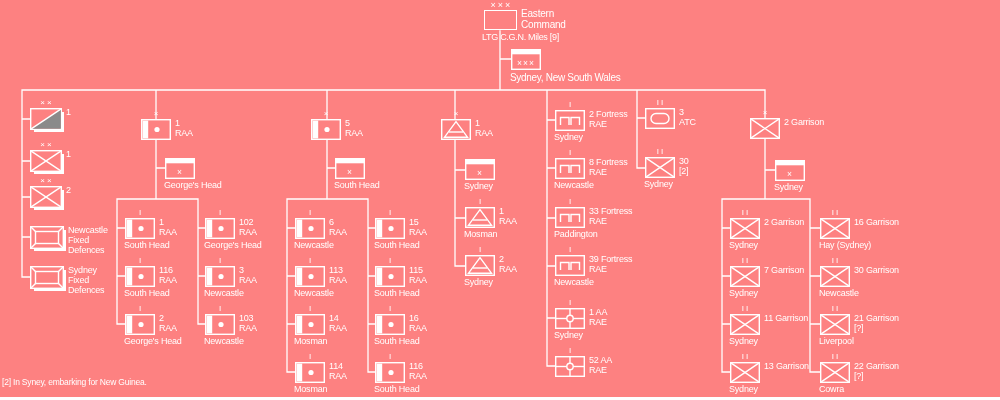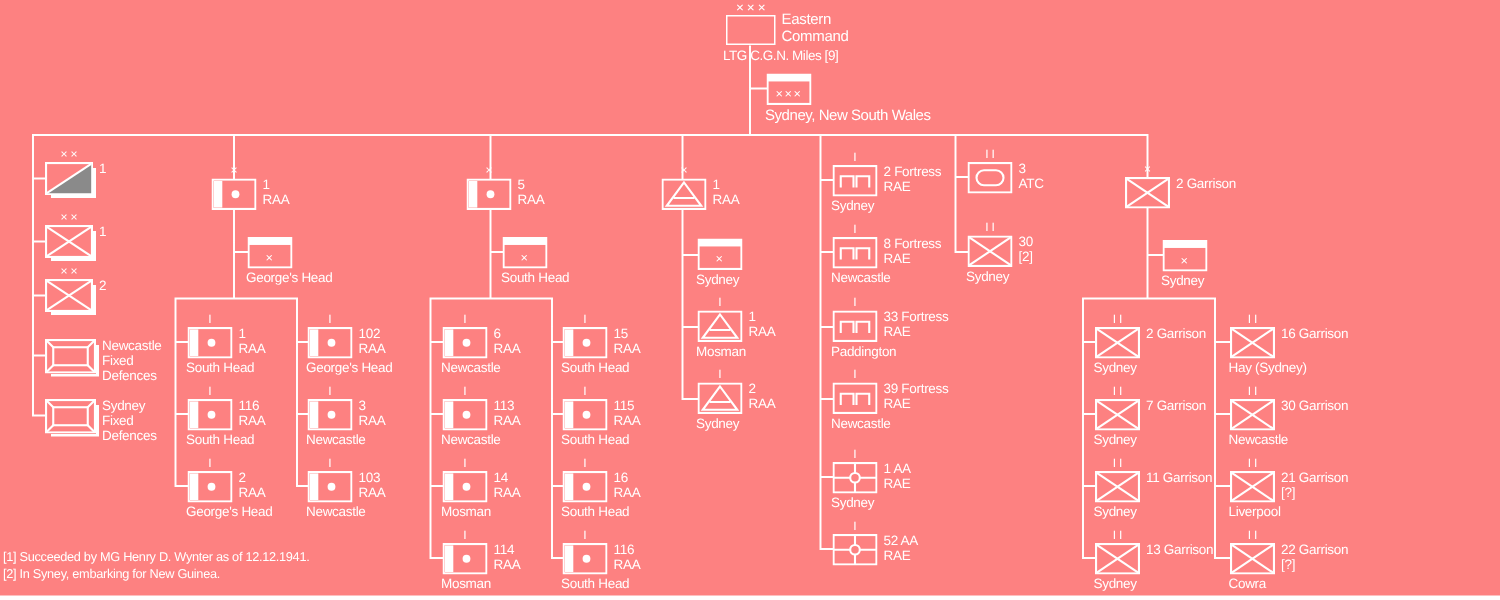--- a/index.html
+++ b/index.html
@@ -678,17 +678,16 @@
         <div class="label">
           <div>22 Garrison</div>
           <div>[?]</div>
         </div>
         <div class="loc">
           <div>Cowra</div>
         </div>
       </div>
     </div>
 
-  <div class="txt footnote" id="fn1">[1] Succeeded by MG  Henry D. Wynter as of 12.12.1941.</div>
   <div class="txt footnote" id="fn2">[2] In Syney, embarking for New Guinea.</div>
 
   <div id="bottom-strip"></div>
 </div>
 
 </body></html>

